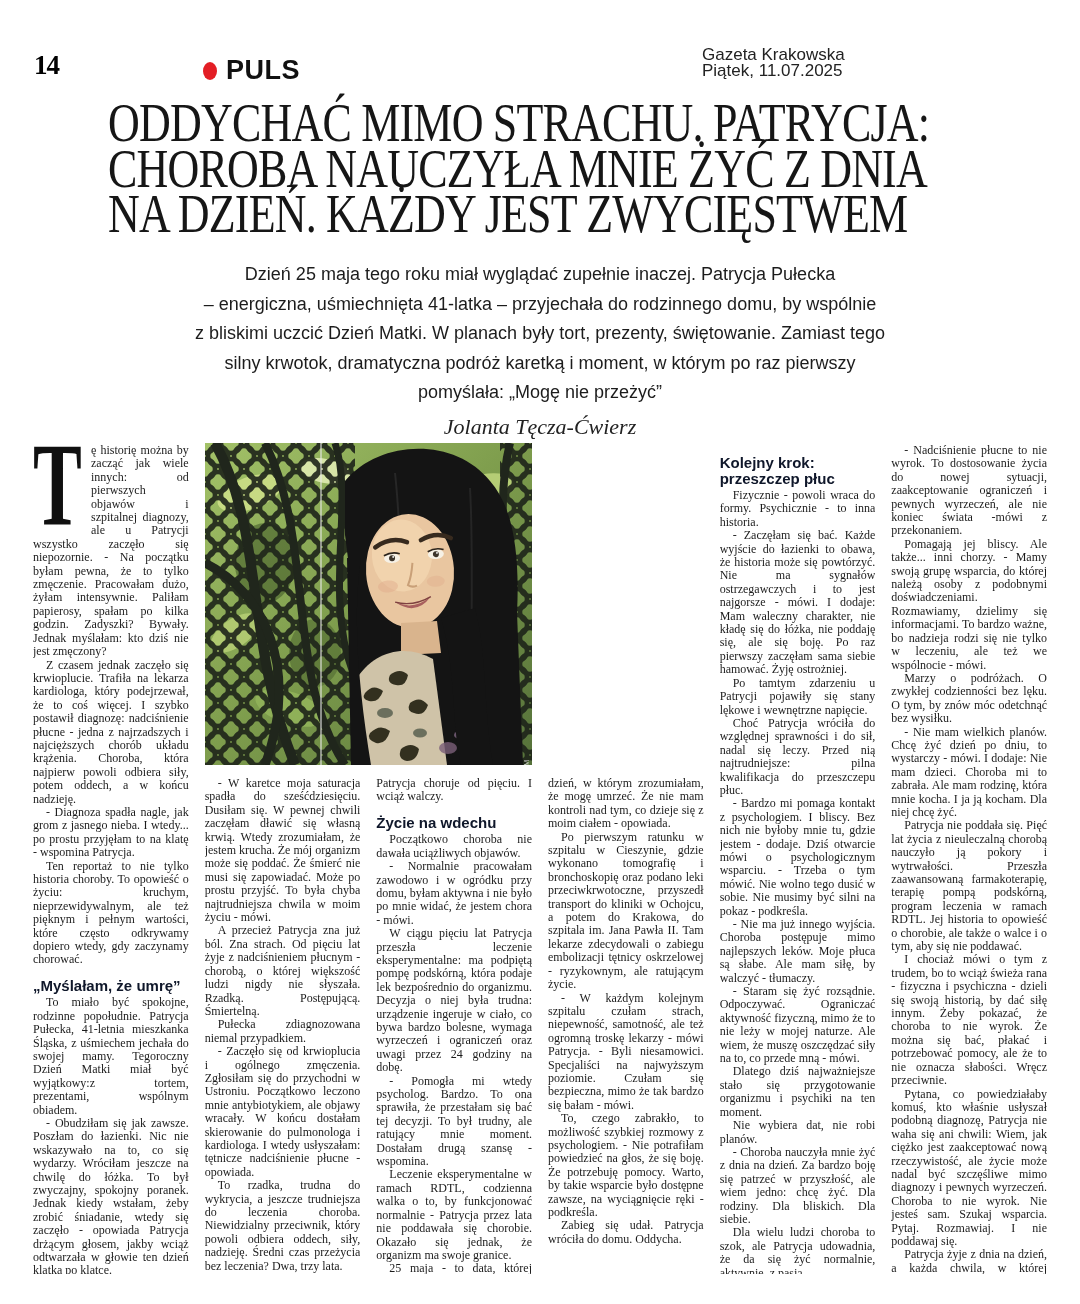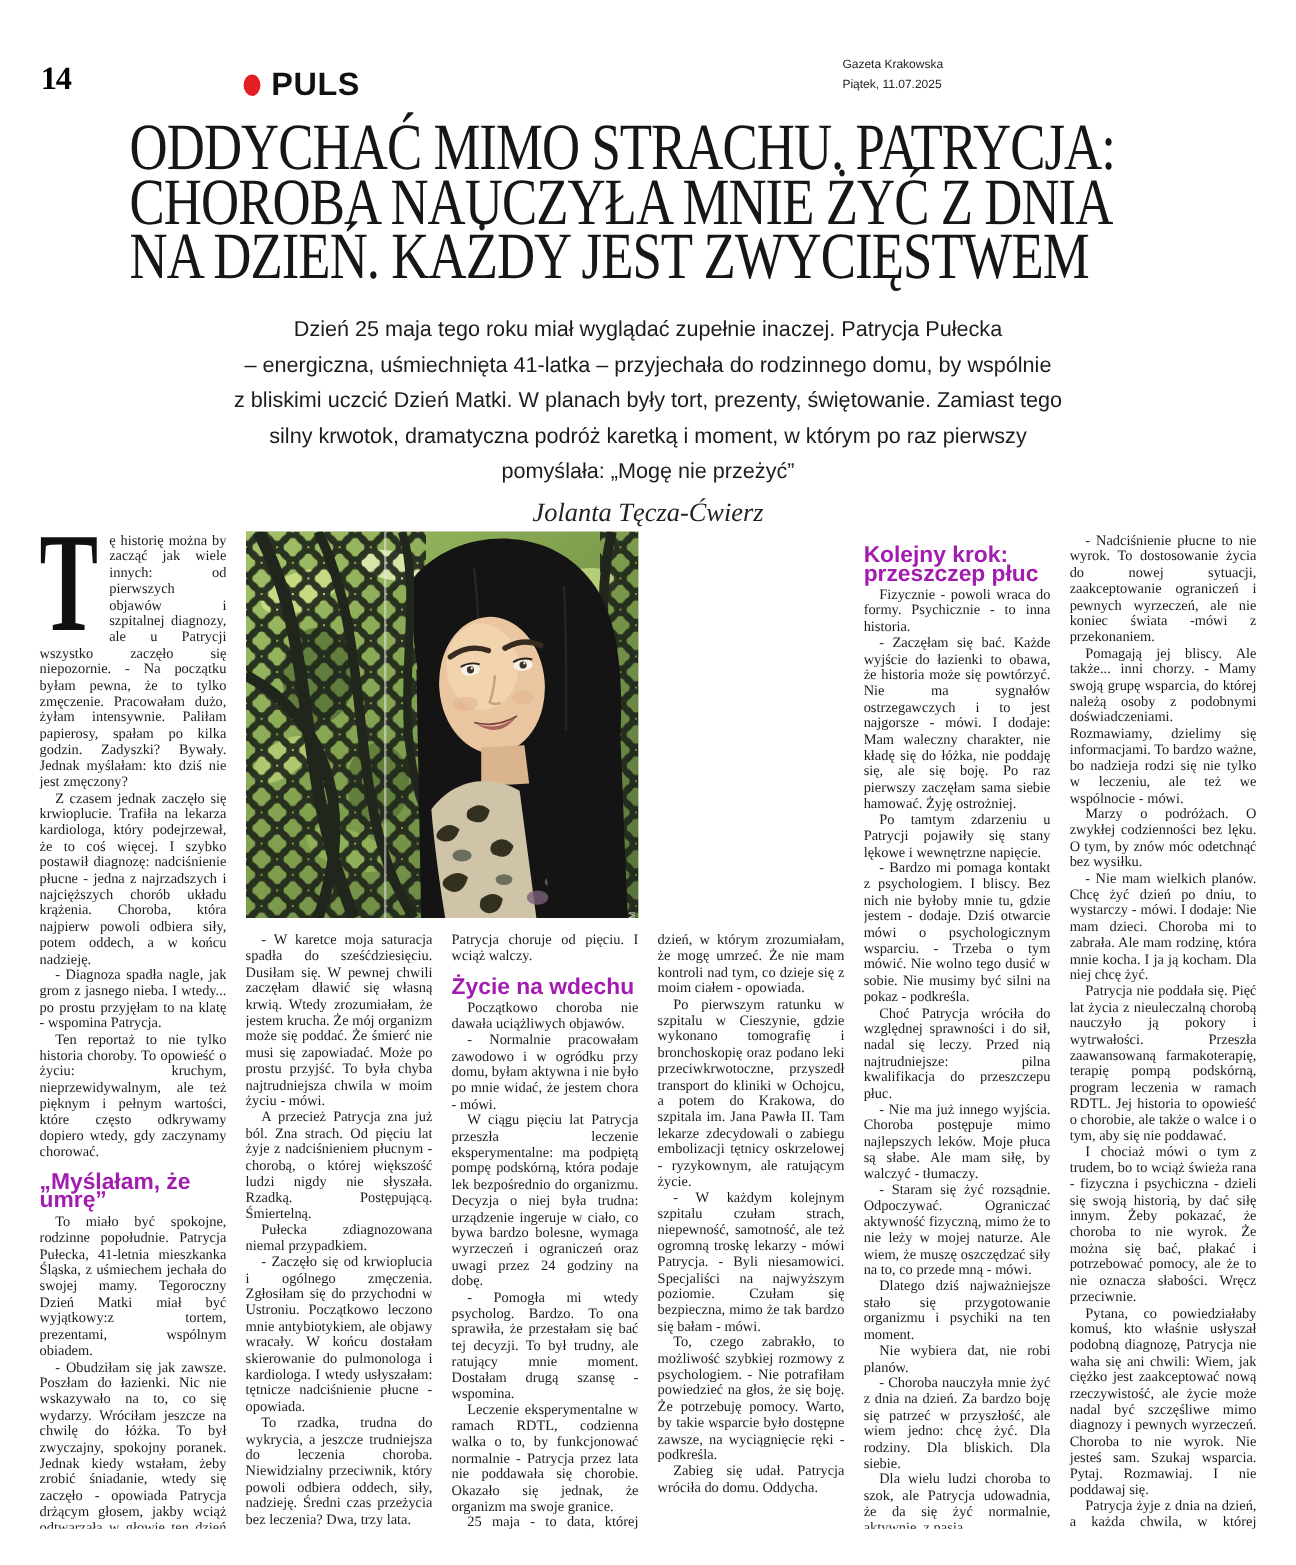--- a/index.html
+++ b/index.html
@@ -5,21 +5,21 @@
   html,body{margin:0;padding:0;background:#fff;}
   .page{position:relative;width:1080px;height:1304px;background:#ffffff;overflow:hidden;
         font-family:"Liberation Serif",serif;color:#1a1a1a;}
 
   
   .pageno{position:absolute;left:34px;top:50px;font-size:27px;font-weight:bold;letter-spacing:-1px;color:#000000;}
   .section-mark{position:absolute;left:203px;top:55px;display:flex;align-items:center;gap:9px;}
   .red-dot{width:14px;height:18px;border-radius:50%;background:#e31e25;}
   .section-name{font-family:"Liberation Sans",sans-serif;font-weight:bold;font-size:27px;letter-spacing:.5px;color:#111;}
   .masthead{position:absolute;left:702px;top:47px;font-family:"Liberation Sans",sans-serif;
-            font-size:10px;line-height:15.5px;color:#222;}
+            font-size:17px;line-height:15.5px;color:#222;}
 
   
   .headline{position:absolute;left:0;right:0;top:100px;}
   .headline div{display:block;font-family:"Liberation Serif",serif;font-size:55px;line-height:45.5px;
                 color:#161616;white-space:nowrap;transform:scaleX(0.8);transform-origin:center;
                 letter-spacing:-1px;font-weight:normal;}
 
   
   .lede{position:absolute;left:0;right:0;top:260px;text-align:center;
         font-family:"Liberation Sans",sans-serif;font-size:18px;line-height:29.5px;color:#1c1c1c;}
@@ -34,22 +34,22 @@
                 transform-origin:bottom right;font-family:"Liberation Sans",sans-serif;
                 font-size:7.5px;letter-spacing:.7px;color:#d9d9d9;white-space:nowrap;}
 
   
   .columns{position:absolute;left:33px;top:444px;width:1014px;height:830px;display:flex;gap:16px;overflow:hidden;}
   .col{flex:1 1 0;font-size:12px;line-height:13.4px;text-align:justify;color:#1b1b1b;overflow:hidden;}
   .col.offset{padding-top:333px;}
   .col p{margin:0;text-indent:13px;}
   .col p.noindent{text-indent:0;}
   .col p.drop{text-indent:0;}
-  .col h3{font-family:"Liberation Sans",sans-serif;font-size:19px;line-height:15.5px;
-          margin:11px 0 3px 0;text-align:left;white-space:pre-line;color:#a21caf;}
+  .col h3{font-family:"Liberation Sans",sans-serif;font-size:15px;line-height:15.5px;
+          margin:11px 0 3px 0;text-align:left;white-space:pre-line;color:#0f172a;}
   .dropcap{float:left;width:52px;height:81px;margin:2px 6px 0 0;font-weight:bold;color:#101010;
            font-size:118px;line-height:79px;transform:scaleX(0.62);transform-origin:left top;
            font-family:"Liberation Serif",serif;}
 </style>
 </head>
 <body>
 
 <div class="page">
 
   <div class="pageno">14</div>
@@ -186,22 +186,22 @@
         <p class="p">- W każdym kolejnym szpitalu czułam strach, niepewność, samotność, ale też ogromną troskę lekarzy - mówi Patrycja. - Byli niesamowici. Specjaliści na najwyższym poziomie. Czułam się bezpieczna, mimo że tak bardzo się bałam - mówi.</p>
         <p class="p">To, czego zabrakło, to możliwość szybkiej rozmowy z psychologiem. - Nie potrafiłam powiedzieć na głos, że się boję. Że potrzebuję pomocy. Warto, by takie wsparcie było dostępne zawsze, na wyciągnięcie ręki - podkreśla.</p>
         <p class="p">Zabieg się udał. Patrycja wróciła do domu. Oddycha.</p>
       </div>
       <div class="col">
         <h3>Kolejny krok:
 przeszczep płuc</h3>
         <p class="p">Fizycznie - powoli wraca do formy. Psychicznie - to inna historia.</p>
         <p class="p">- Zaczęłam się bać. Każde wyjście do łazienki to obawa, że historia może się powtórzyć. Nie ma sygnałów ostrzegawczych i to jest najgorsze - mówi. I dodaje: Mam waleczny charakter, nie kładę się do łóżka, nie poddaję się, ale się boję. Po raz pierwszy zaczęłam sama siebie hamować. Żyję ostrożniej.</p>
         <p class="p">Po tamtym zdarzeniu u Patrycji pojawiły się stany lękowe i wewnętrzne napięcie.</p>
+        <p class="p">Choć Patrycja wróciła do względnej sprawności i do sił, nadal się leczy. Przed nią najtrudniejsze: pilna kwalifikacja do przeszczepu płuc.</p>
         <p class="p">- Bardzo mi pomaga kontakt z psychologiem. I bliscy. Bez nich nie byłoby mnie tu, gdzie jestem - dodaje. Dziś otwarcie mówi o psychologicznym wsparciu. - Trzeba o tym mówić. Nie wolno tego dusić w sobie. Nie musimy być silni na pokaz - podkreśla.</p>
-        <p class="p">Choć Patrycja wróciła do względnej sprawności i do sił, nadal się leczy. Przed nią najtrudniejsze: pilna kwalifikacja do przeszczepu płuc.</p>
         <p class="p">- Nie ma już innego wyjścia. Choroba postępuje mimo najlepszych leków. Moje płuca są słabe. Ale mam siłę, by walczyć - tłumaczy.</p>
         <p class="p">- Staram się żyć rozsądnie. Odpoczywać. Ograniczać aktywność fizyczną, mimo że to nie leży w mojej naturze. Ale wiem, że muszę oszczędzać siły na to, co przede mną - mówi.</p>
         <p class="p">Dlatego dziś najważniejsze stało się przygotowanie organizmu i psychiki na ten moment.</p>
         <p class="p">Nie wybiera dat, nie robi planów.</p>
         <p class="p">- Choroba nauczyła mnie żyć z dnia na dzień. Za bardzo boję się patrzeć w przyszłość, ale wiem jedno: chcę żyć. Dla rodziny. Dla bliskich. Dla siebie.</p>
         <p class="p">Dla wielu ludzi choroba to szok, ale Patrycja udowadnia, że da się żyć normalnie, aktywnie, z pasją.</p>
       </div>
       <div class="col">
         <p class="p">- Nadciśnienie płucne to nie wyrok. To dostosowanie życia do nowej sytuacji, zaakceptowanie ograniczeń i pewnych wyrzeczeń, ale nie koniec świata -mówi z przekonaniem.</p>
         <p class="p">Pomagają jej bliscy. Ale także... inni chorzy. - Mamy swoją grupę wsparcia, do której należą osoby z podobnymi doświadczeniami. Rozmawiamy, dzielimy się informacjami. To bardzo ważne, bo nadzieja rodzi się nie tylko w leczeniu, ale też we wspólnocie - mówi.</p>

